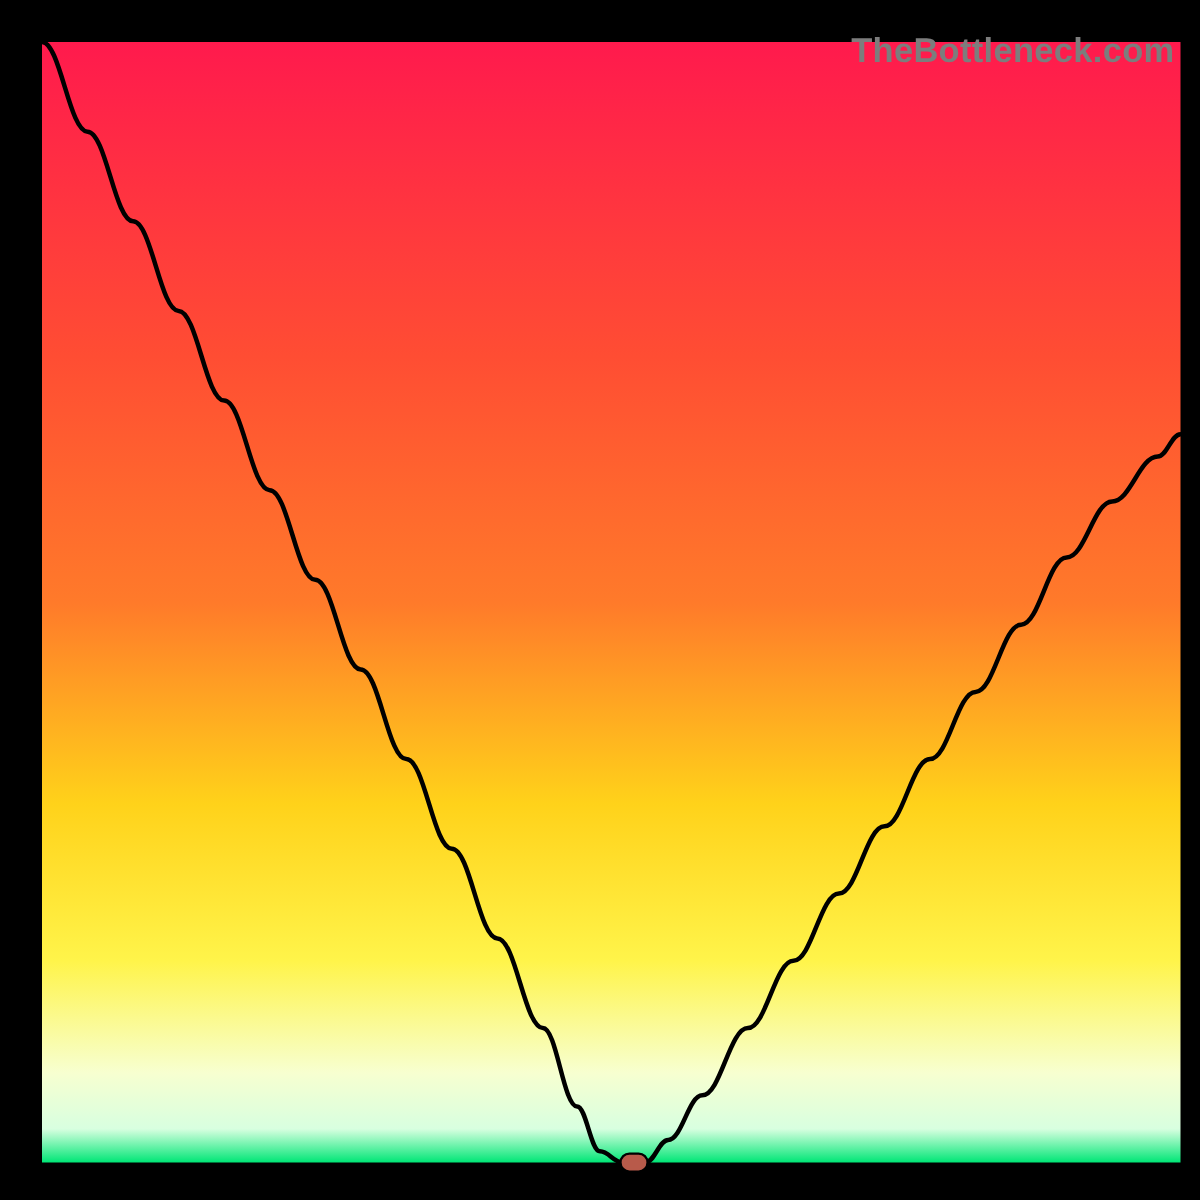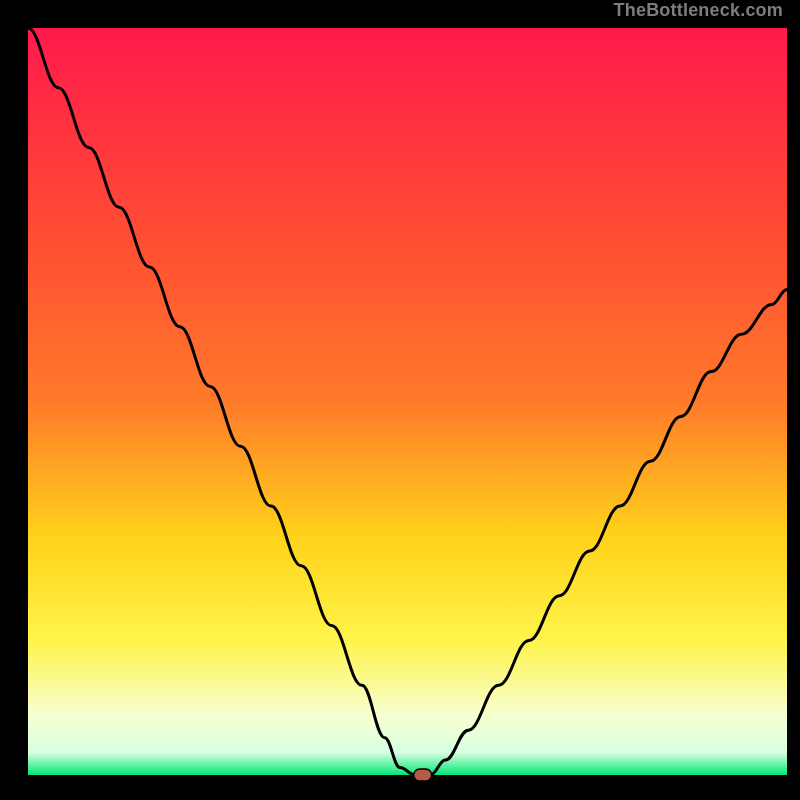--- a/index.html
+++ b/index.html
@@ -41,14 +41,14 @@
           <stop offset="82%" stop-color="#fff44a"></stop>
           <stop offset="92%" stop-color="#f7ffd0"></stop>
           <stop offset="97%" stop-color="#d8ffe0"></stop>
           <stop offset="100%" stop-color="#00e676"></stop>
         </linearGradient>
       </defs>
       <rect x="28" y="28" width="759" height="747" fill="url(#bg-grad)"></rect>
       <path d="M 28 28 C 40.144 28 46.215999999999994 87.75999999999999 58.36 87.75999999999999 C 70.504 87.75999999999999 76.576 147.51999999999998 88.72 147.51999999999998 C 100.864 147.51999999999998 106.93599999999999 207.27999999999997 119.08 207.27999999999997 C 131.224 207.27999999999997 137.296 267.03999999999996 149.44 267.03999999999996 C 161.584 267.03999999999996 167.656 326.8 179.8 326.8 C 191.94400000000002 326.8 198.016 386.56 210.16 386.56 C 222.304 386.56 228.376 446.32 240.52 446.32 C 252.66400000000002 446.32 258.736 506.08 270.88 506.08 C 283.024 506.08 289.096 565.8399999999999 301.24 565.8399999999999 C 313.384 565.8399999999999 319.456 625.6 331.6 625.6 C 343.744 625.6 349.816 685.36 361.96 685.36 C 371.068 685.36 375.62199999999996 737.65 384.72999999999996 737.65 C 390.80199999999996 737.65 393.83799999999997 767.53 399.90999999999997 767.53 C 405.98199999999997 767.53 409.01800000000003 775 415.09000000000003 775 C 421.16200000000003 775 424.19800000000004 775 430.27000000000004 775 C 436.34200000000004 775 439.37800000000004 760.06 445.45000000000005 760.06 C 454.558 760.06 459.112 730.18 468.21999999999997 730.18 C 480.364 730.18 486.436 685.36 498.58 685.36 C 510.724 685.36 516.796 640.54 528.94 640.54 C 541.0840000000001 640.54 547.156 595.72 559.3 595.72 C 571.444 595.72 577.516 550.9 589.66 550.9 C 601.804 550.9 607.876 506.08 620.02 506.08 C 632.164 506.08 638.236 461.26 650.38 461.26 C 662.524 461.26 668.596 416.44 680.74 416.44 C 692.884 416.44 698.956 371.61999999999995 711.1 371.61999999999995 C 723.244 371.61999999999995 729.3159999999999 334.27000000000004 741.4599999999999 334.27000000000004 C 753.6039999999999 334.27000000000004 759.6759999999999 304.39 771.8199999999999 304.39 C 777.8919999999999 304.39 780.928 289.45 787 289.45" fill="none" stroke="#000000" stroke-width="3" stroke-linecap="round" stroke-linejoin="round"></path>
       <rect x="413.68" y="769" width="18" height="12" rx="6" ry="6" fill="#b85a4a" stroke="#000000" stroke-width="1.5"></rect>
     </svg>
-  <div class="watermark" style="right: 17px; top: 0; font-size: 18px;">TheBottleneck.com</div>
+  <div class="watermark" style="right: 17px; top: 20px; font-size: 23px;">TheBottleneck.com</div>
 </div>
 
 </body></html>

